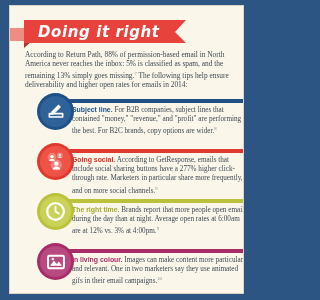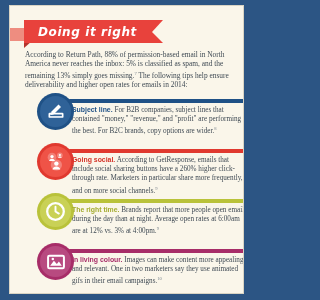--- a/index.html
+++ b/index.html
@@ -18,21 +18,21 @@
   .ribbon-tail{position:absolute;left:0;top:8px;width:22px;height:13px;
                background:#ee8d80;}
   .ribbon-fold{position:absolute;left:14px;top:21px;width:0;height:0;
                border-left:8px solid #b5332c;border-bottom:7px solid transparent;}
   .ribbon{position:absolute;left:14px;top:0;height:23px;
           background:#e8423c;padding:0 26px 0 14px;display:flex;align-items:center;}
   .ribbon:after{content:"";position:absolute;right:0;top:0;width:0;height:0;
           border-right:11px solid #faf6ea;
           border-top:12px solid transparent;border-bottom:11px solid transparent;}
   .ribbon-text{font-family:"DejaVu Sans", sans-serif;font-style:italic;
-          font-weight:bold;font-size:12px;color:#ffffff;letter-spacing:.6px;
+          font-weight:bold;font-size:15px;color:#ffffff;letter-spacing:.6px;
           white-space:nowrap;position:relative;z-index:2;}
 
   
   .intro{position:absolute;left:15px;top:44px;width:214px;
          font-family:"Liberation Serif", serif;
          font-size:7.4px;line-height:9.3px;color:#3f4a54;text-align:left;}
   sup{font-size:4.6px;vertical-align:super;color:#7d8790;}
 
   
   .item{position:absolute;left:0;width:250px;height:46px;}
@@ -111,21 +111,21 @@
           <path d="M14.9 7.6a2.3 2.3 0 0 1 4.2 0z" fill="#ffffff"></path>
           <circle cx="13" cy="16" r="6.4" fill="#ffffff" opacity="0.28"></circle>
           <circle cx="13" cy="14.4" r="2.5" fill="#ffffff"></circle>
           <path d="M8.6 21a4.6 4.6 0 0 1 8.8 0z" fill="#ffffff"></path>
         </svg>
       </div>
     </div>
     <div class="rule c-red"></div>
     <div class="txt">
       <span class="lead t-red">Going social.</span>
-      <span>According to GetResponse, emails that include social sharing buttons have a 260% higher click-through rate. Marketers in particular share more frequently, and on more social channels.</span><sup>9</sup>
+      <span>According to GetResponse, emails that include social sharing buttons have a 277% higher click-through rate. Marketers in particular share more frequently, and on more social channels.</span><sup>9</sup>
     </div>
   </div>
 
   <div class="item i3">
     <div class="ico c-olive">
       <div class="ring ring-olive"></div>
       <div class="glyph">
         <svg width="21" height="21" viewBox="0 0 24 24">
           <circle cx="12" cy="12" r="9.5" fill="none" stroke="#ffffff" stroke-width="2.6"></circle>
           <path d="M12 6.5 V12 L15.8 14.4" fill="none" stroke="#ffffff" stroke-width="2.2" stroke-linecap="round" stroke-linejoin="round"></path>
@@ -146,18 +146,18 @@
         <svg width="20" height="20" viewBox="0 0 24 24">
           <rect x="2.5" y="4.5" width="19" height="15" rx="1.6" fill="none" stroke="#ffffff" stroke-width="2.4"></rect>
           <path d="M5 16.5 L9.5 10.5 L13 14.5 L15.5 11.5 L19 16.5 Z" fill="#ffffff"></path>
           <circle cx="8.2" cy="8.4" r="1.5" fill="#ffffff"></circle>
         </svg>
       </div>
     </div>
     <div class="rule c-mag"></div>
     <div class="txt">
       <span class="lead t-mag">In living colour.</span>
-      <span>Images can make content more appealing and relevant. One in two marketers say they use animated gifs in their email  campaigns.</span><sup>10</sup>
+      <span>Images can make content more particular and relevant. One in two marketers say they use animated gifs in their email  campaigns.</span><sup>10</sup>
     </div>
   </div>
 
  </div>
 </div>
 
 </body></html>

